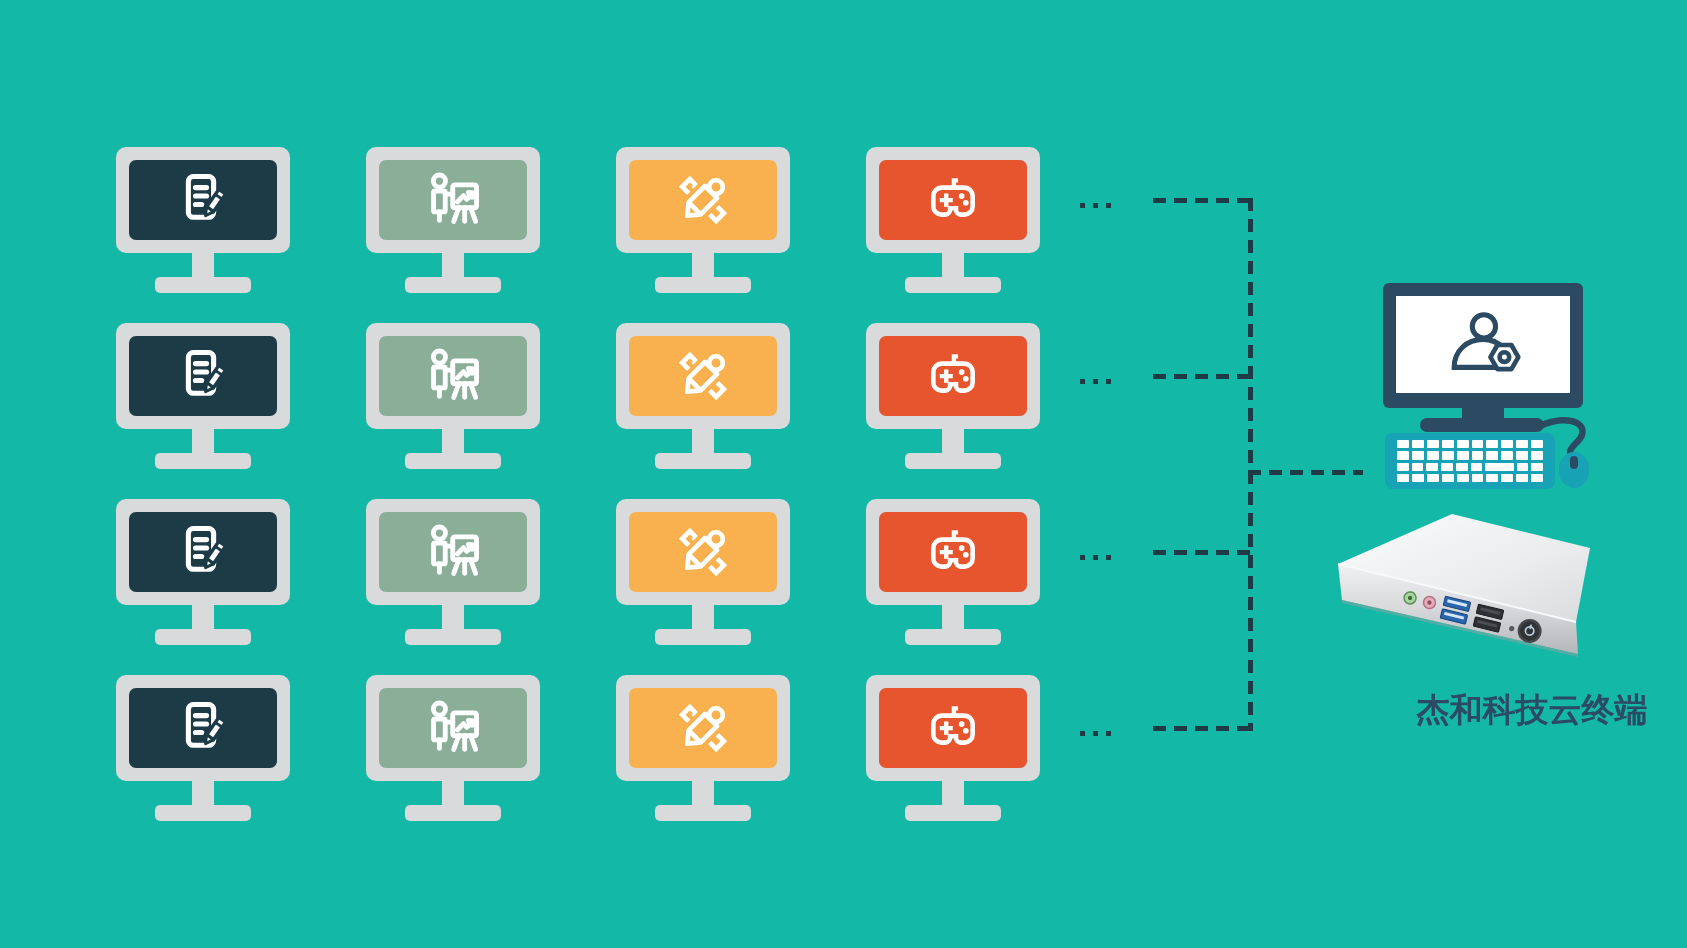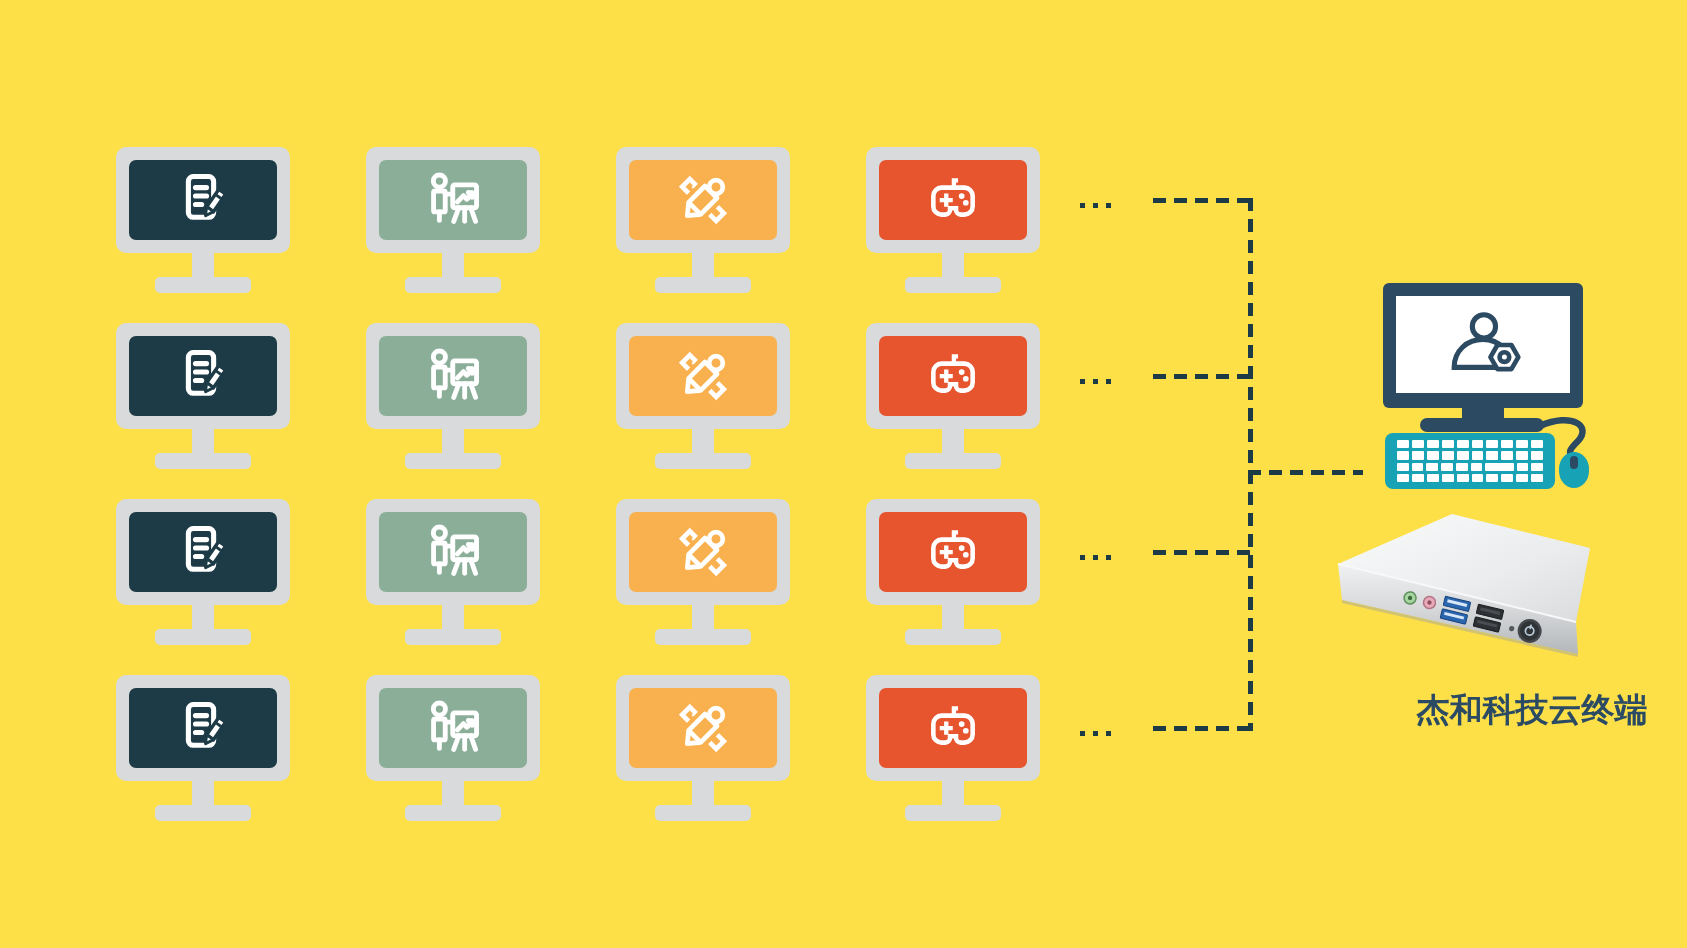--- a/index.html
+++ b/index.html
@@ -1,17 +1,17 @@
 <!DOCTYPE html>
 <html><head>
 <meta charset="utf-8">
 <style>
   html,body { margin:0; padding:0; background:#fff; }
   .canvas {
-    position:relative; width:1687px; height:948px; background:#fde047;
+    position:relative; width:1687px; height:948px; background:#14b8a6;
     font-family:"Liberation Sans","DejaVu Sans",sans-serif; overflow:hidden;
   }
   
   .monitor { position:absolute; width:174px; height:146px; }
   .m-frame { position:absolute; left:0; top:0; width:174px; height:106px;
              background:#d8dadb; border-radius:10px; }
   .m-screen { position:absolute; left:13px; top:13px; width:148px; height:80px;
               background:var(--bg); border-radius:7px;
               display:flex; align-items:center; justify-content:center; }
   .m-neck { position:absolute; left:76px; top:106px; width:22px; height:26px; background:#d8dadb; }

